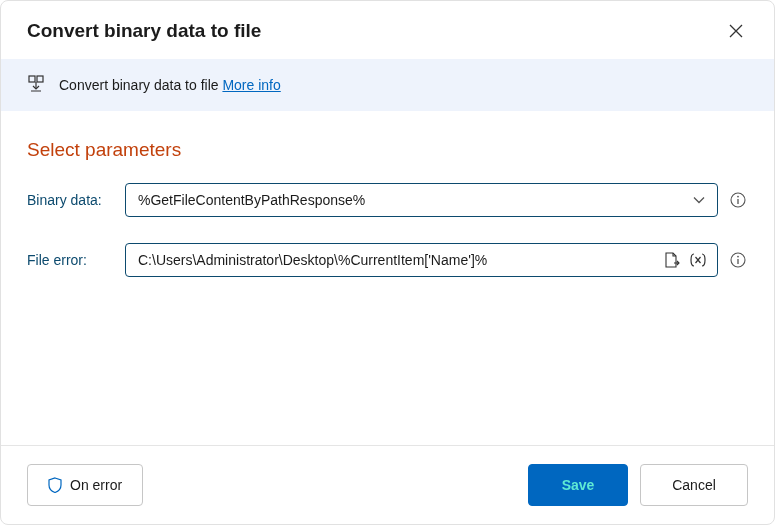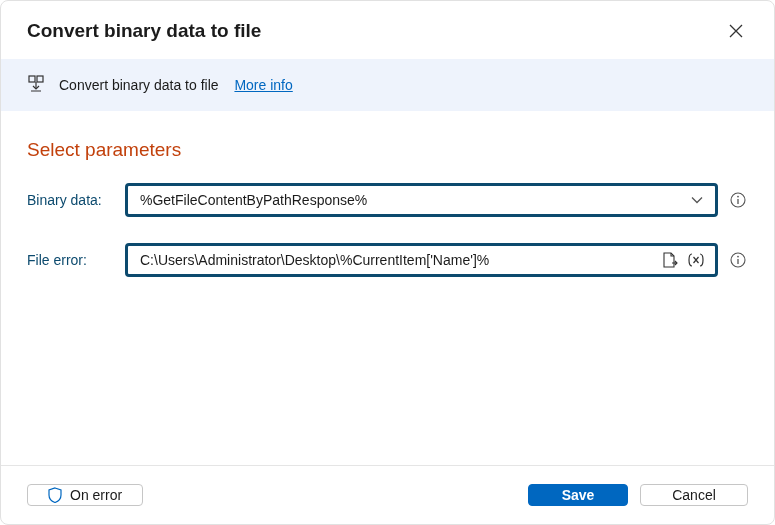--- a/index.html
+++ b/index.html
@@ -39,21 +39,20 @@
     padding: 16px 26px;
     display: flex;
     align-items: center;
     gap: 14px;
     font-size: 14px;
     color: #1b1b1b;
   }
   .info-banner a {
     color: #0067c0;
     text-decoration: underline;
-    margin-left: 12px;
   }
   .content {
     flex: 1;
     padding: 28px 26px 0 26px;
   }
   .section-title {
     font-size: 19px;
     font-weight: 400;
     color: #c2410c;
     margin-bottom: 22px;
@@ -67,21 +66,21 @@
   .field-label {
     width: 88px;
     font-size: 14px;
     color: #0c4a6e;
     flex-shrink: 0;
   }
   .field-control {
     flex: 1;
     display: flex;
     align-items: center;
-    border: 3px solid #0c4a6e;
+    border: 1px solid #0c4a6e;
     border-radius: 4px;
     height: 34px;
     padding: 0 8px 0 12px;
     background: #fff;
   }
   .field-value {
     flex: 1;
     font-size: 14px;
     color: #1b1b1b;
     border: none;
@@ -117,37 +116,37 @@
     flex-shrink: 0;
   }
   .footer {
     display: flex;
     align-items: center;
     padding: 18px 26px;
     border-top: 1px solid #e5e5e5;
     gap: 12px;
   }
   .btn {
-    height: 22px;
+    height: 42px;
     padding: 0 20px;
     border-radius: 4px;
     font-size: 14px;
     cursor: pointer;
     display: flex;
     align-items: center;
     justify-content: center;
     gap: 8px;
     border: 1px solid #c6c6c6;
     background: #fff;
     color: #1b1b1b;
   }
   .btn-primary {
     background: #0067c0;
     border-color: #0067c0;
-    color: #ffffff;
+    color: #5eead4;
     font-weight: 600;
   }
   .spacer { flex: 1; }
   .btn-save { min-width: 100px; }
   .btn-cancel { min-width: 108px; }
   svg { display: block; }
 </style>
 </head>
 <body>
 

